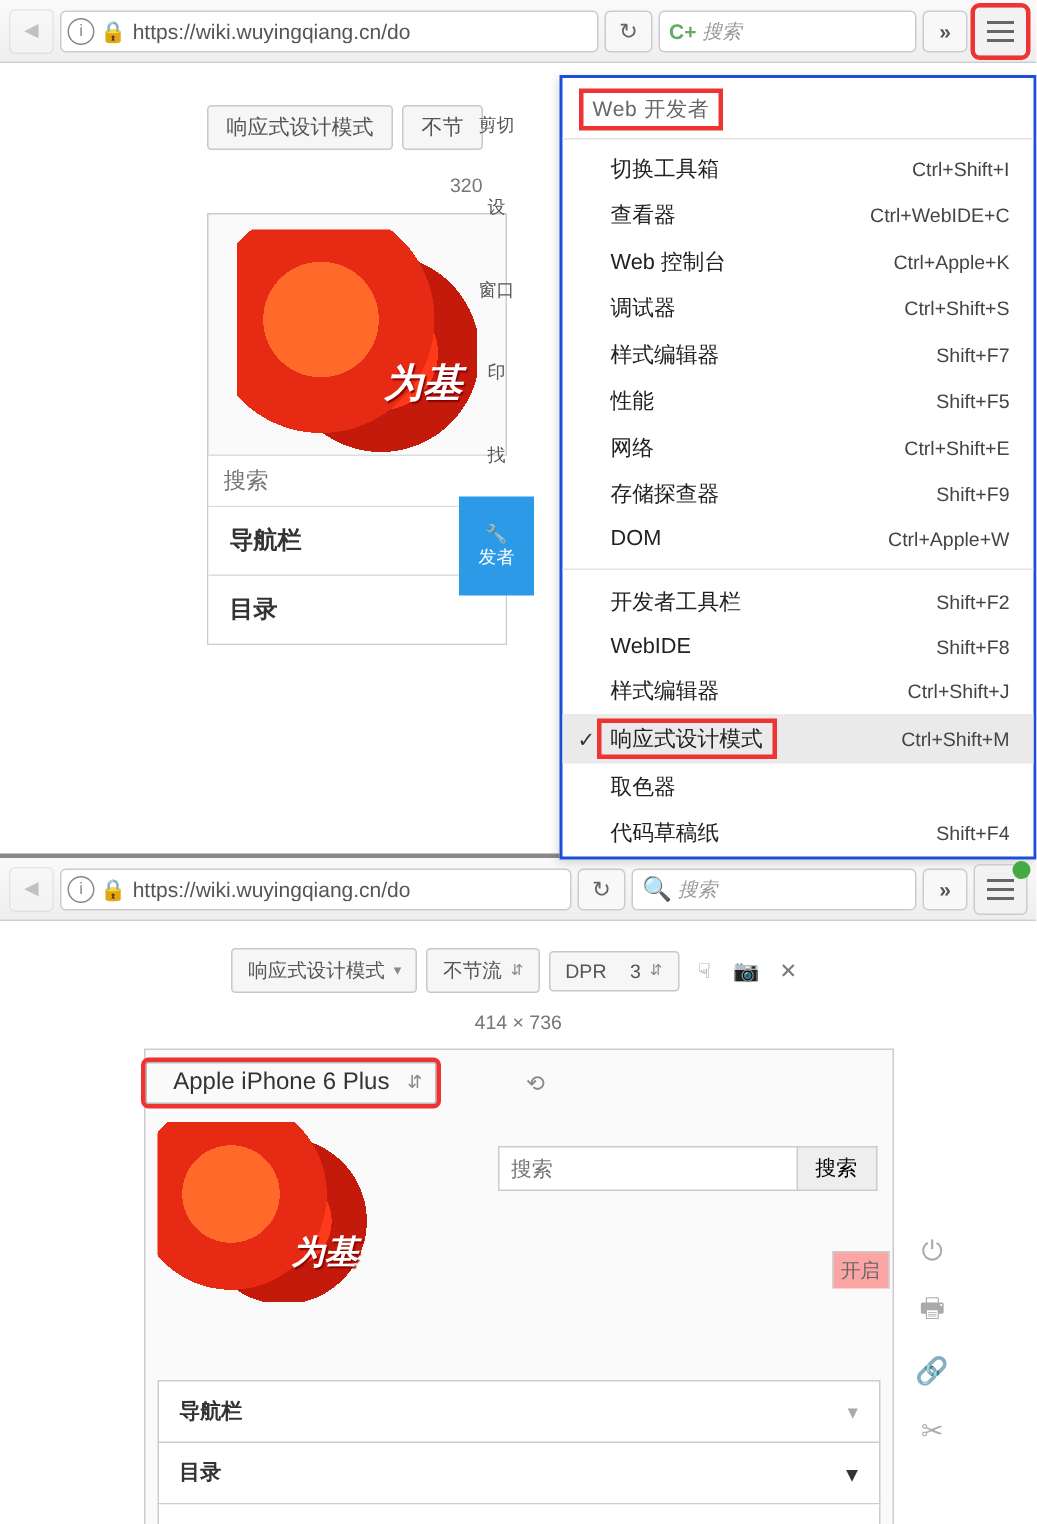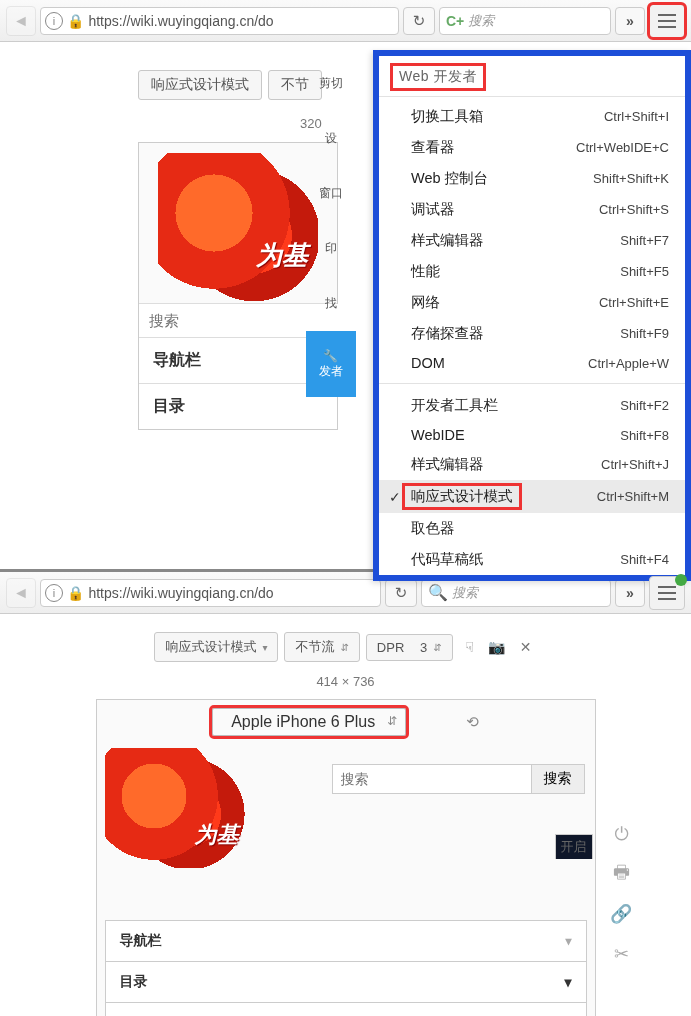--- a/index.html
+++ b/index.html
@@ -37,51 +37,51 @@
 
   
   .phone-panel { position:absolute; left:138px; top:100px; width:200px; border:1px solid #ccc; background:#fafafa; }
   .flower { width:160px; height:150px; background: radial-gradient(circle at 35% 40%, #ff6a2a 0 28%, #e62a14 28% 55%, transparent 55%), radial-gradient(circle at 60% 55%, #ff3a1a 0 30%, #c41a0c 30% 52%, transparent 52%), radial-gradient(circle at 48% 62%, #ff5522 0 26%, transparent 26%); margin:10px auto 0; position:relative; }
   .flower::after { content:"为基"; position:absolute; right:10px; bottom:30px; color:#fff; font-weight:bold; font-size:26px; font-style:italic; text-shadow:1px 1px 1px #800; }
   .ph-search { display:flex; border-top:1px solid #ddd; }
   .ph-search input { flex:1; border:none; padding:8px 10px; font-size:15px; background:#fff; }
   .ph-row { border-top:1px solid #ddd; padding:12px 14px; font-size:16px; font-weight:bold; color:#333; background:#fff; }
 
   
-  .dev-menu { position:absolute; right:0; top:8px; width:318px; background:#fff; border:6px solid #1d4ed8; box-shadow:-2px 2px 6px rgba(0,0,0,.15); }
+  .dev-menu { position:absolute; right:0; top:8px; width:318px; background:#fff; border:2px solid #1d4ed8; box-shadow:-2px 2px 6px rgba(0,0,0,.15); }
   .dev-header { padding:10px 14px; font-size:14px; color:#666; letter-spacing:.5px; }
   .dev-header span { display:inline-block; padding:2px 2px; }
   .dev-header .hbox { outline:3px solid #e33; padding:2px 6px; }
   .dev-sep { height:1px; background:#e2e2e2; margin:-2px 0 4px; }
   .dev-item { display:flex; align-items:center; padding:6px 16px 6px 32px; font-size:14.5px; color:#222; position:relative;gap:32px; }
   .dev-item .sc { margin-left:auto; color:#444; font-size:13px;text-align:center; }
   .dev-item.sel { background:#eaeaea; }
   .dev-item.sel .label-wrap { outline:3px solid #e33; padding:1px 6px; margin-left:-6px;}
   .dev-item .check { position:absolute; left:10px; color:#333; font-size:14px;}
   .dev-group-sep { height:1px; background:#e2e2e2; margin:6px 0; }
 
   
   .lower { position:relative; background:#fff; }
   .menu-btn .dot { position:absolute; top:-3px; right:-3px; width:12px;height:12px;border-radius:50%; background:#4a4; }
   .rdm-bar2 { display:flex; gap:6px; justify-content:center; padding:18px 0 6px; align-items:center; }
   .rdm-bar2 .btn { border:1px solid #c8c8c8; border-radius:3px; padding:5px 10px; font-size:13px; color:#555; background:#f6f6f6; display:flex; align-items:center; gap:6px;}
   .rdm-bar2 .arrow { font-size:10px; color:#888; }
   .rdm-bar2 .iconb { width:22px; text-align:center; font-size:14px; color:#777; }
   .dim2 { text-align:center; font-size:13px; color:#777; padding:6px 0 10px; }
   .phone-frame { width:500px; margin:0 auto; border:1px solid #ccc; background:#fafafa; position:relative; padding-bottom:20px;}
-  .device-row { display:flex; justify-content:center; gap:60px; align-items:center; padding:8px 0;}
+  .device-row { display:flex; gap:60px; align-items:center; padding:8px 0;}
   .device-sel { outline:3px solid #e33; padding:4px 30px 4px 18px; font-size:16px; color:#333; position:relative; border:1px solid #bbb; border-radius:2px;}
   .device-sel::after { content:"⇵"; position:absolute; right:8px; top:5px; font-size:12px; color:#888;}
   .rot { font-size:15px; color:#888; }
   .phone-frame .flower2 { width:140px;height:120px; margin:4px 0 0 8px; background: radial-gradient(circle at 35% 40%, #ff6a2a 0 28%, #e62a14 28% 55%, transparent 55%), radial-gradient(circle at 60% 55%, #ff3a1a 0 30%, #c41a0c 30% 52%, transparent 52%); position:relative;}
   .flower2::after { content:"为基"; position:absolute; right:6px; bottom:18px; color:#fff; font-weight:bold; font-size:22px; font-style:italic; text-shadow:1px 1px 1px #800;}
   .srch-row { position:absolute; right:10px; top:64px; display:flex; }
   .srch-row input { width:200px; border:1px solid #ccc; padding:5px 8px; font-size:14px;}
   .srch-row button { border:1px solid #ccc; border-left:none; padding:5px 12px; background:#eee; font-size:14px;}
-  .tab-open { position:absolute; right:2px; top:134px; width:38px; text-align:center; font-size:13px; color:#666; background:#0f172a; border:1px solid #ccc; padding:3px 0; border-bottom:none;}
+  .tab-open { position:absolute; right:2px; top:134px; width:38px; text-align:center; font-size:13px; color:#666; background:#fca5a5; border:1px solid #ccc; padding:3px 0; border-bottom:none;}
   .prow { margin:28px 8px 0; border:1px solid #ccc; background:#fff; padding:11px 14px; font-size:14px; font-weight:bold; color:#333; display:flex; justify-content:space-between; align-items:center;}
   .prow .car { color:#aaa; font-size:12px;}
   .pcontent { margin:0 8px; border:1px solid #ccc; border-top:none; background:#fff; padding:11px 14px; font-size:14px; font-weight:bold; color:#333; display:flex; justify-content:space-between; align-items:center;}
   .ptext { margin:0 8px; border:1px solid #ccc; border-top:none; background:#fff; padding:18px 14px 10px; font-size:14.5px; color:#333;}
   .side-tools { position:absolute; right:-46px; top:120px; width:40px; display:flex; flex-direction:column; gap:10px; align-items:center; }
   .side-tools div { width:30px;height:30px; color:#aaa; display:flex;align-items:center;justify-content:center; font-size:18px;}
   .frame-wrap { position:relative; width:500px; margin:0 auto;}
 </style>
 </head>
 <body>
@@ -136,21 +136,21 @@
         <div class="dev-item">
           <span class="">切换工具箱</span>
           <span class="sc">Ctrl+Shift+I</span>
         </div>
         <div class="dev-item">
           <span class="">查看器</span>
           <span class="sc">Ctrl+WebIDE+C</span>
         </div>
         <div class="dev-item">
           <span class="">Web 控制台</span>
-          <span class="sc">Shift+Shift+K</span>
+          <span class="sc">Ctrl+Apple+K</span>
         </div>
         <div class="dev-item">
           <span class="">调试器</span>
           <span class="sc">Ctrl+Shift+S</span>
         </div>
         <div class="dev-item">
           <span class="">样式编辑器</span>
           <span class="sc">Shift+F7</span>
         </div>
         <div class="dev-item">

